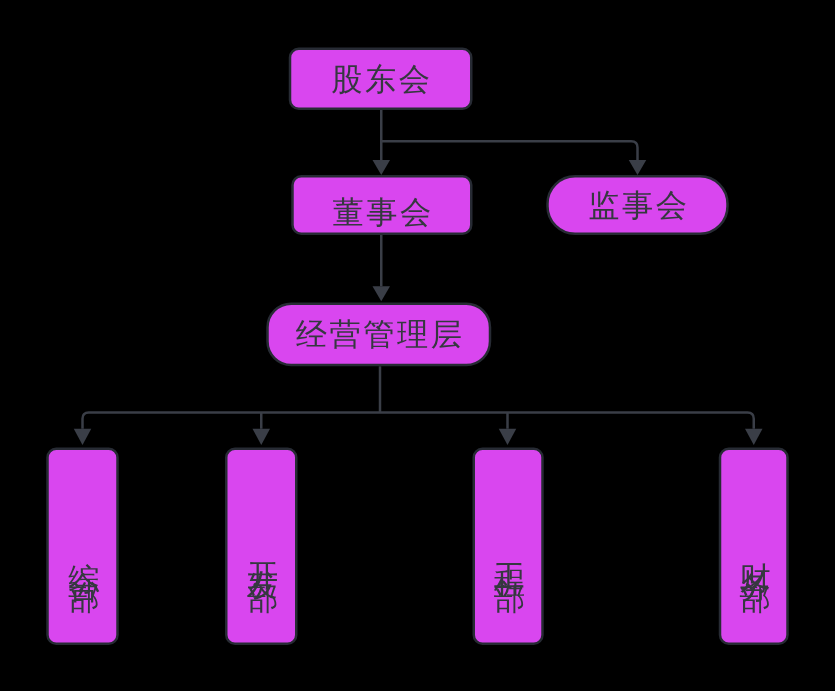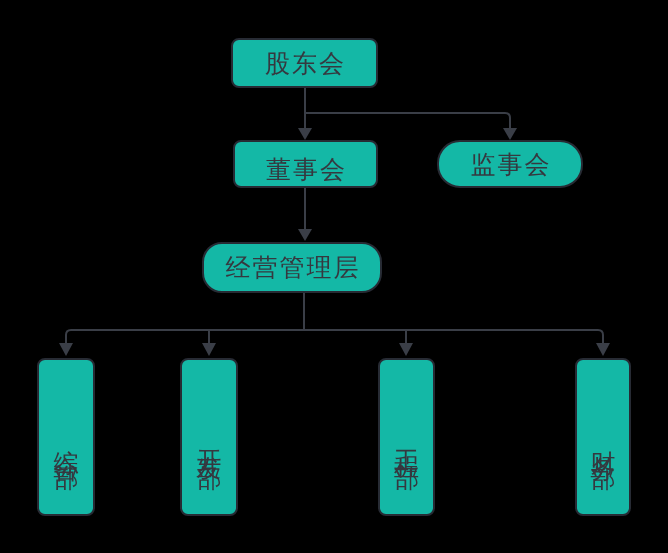--- a/index.html
+++ b/index.html
@@ -18,21 +18,21 @@
   svg.connectors {
     position: absolute;
     left: 0;
     top: 0;
     width: 668px;
     height: 553px;
   }
   .node {
     position: absolute;
     box-sizing: border-box;
-    background: #14b8a6;
+    background: #d946ef;
     border: 2px solid #272b34;
     border-radius: 8px;
     display: flex;
     align-items: center;
     justify-content: center;
     color: #35383f;
     font-size: 25px;
   }
   .node-h .node-label {
     letter-spacing: 2px;
@@ -42,21 +42,21 @@
   .node-v .node-label {
     writing-mode: vertical-lr;
     text-orientation: upright;
     letter-spacing: 7px;
     margin-bottom: -7px; 
     line-height: 1;
   }
   #n-shareholders { left: 231px; top: 38px;  width: 147px; height: 50px; }
   #n-board        { left: 233px; top: 140px; width: 145px; height: 48px; align-items: flex-end; }
   #n-supervisory  { left: 437px; top: 140px; width: 146px; height: 48px; border-radius: 23px; }
-  #n-management   { left: 202px; top: 242px; width: 180px; height: 51px; border-radius: 20px; }
+  #n-management   { left: 213px; top: 242px; width: 180px; height: 51px; border-radius: 20px; }
   #n-general      { left: 37px;  top: 358px; width: 58px;  height: 158px; }
   #n-development  { left: 180px; top: 358px; width: 58px;  height: 158px; }
   #n-engineering  { left: 378px; top: 358px; width: 57px;  height: 158px; }
   #n-finance      { left: 575px; top: 358px; width: 56px;  height: 158px; }
 </style>
 </head>
 <body>
 
 <div class="stage">
 

